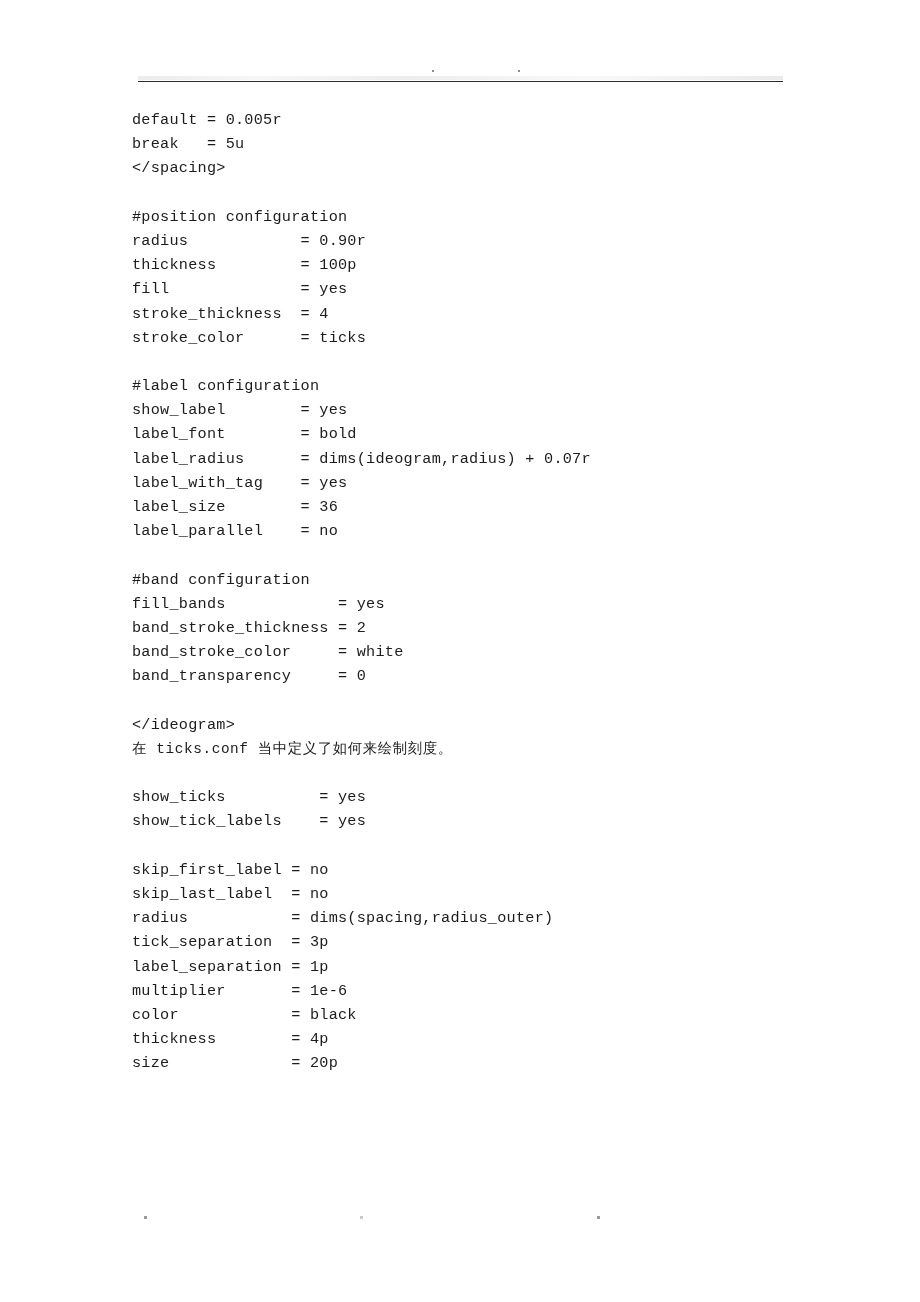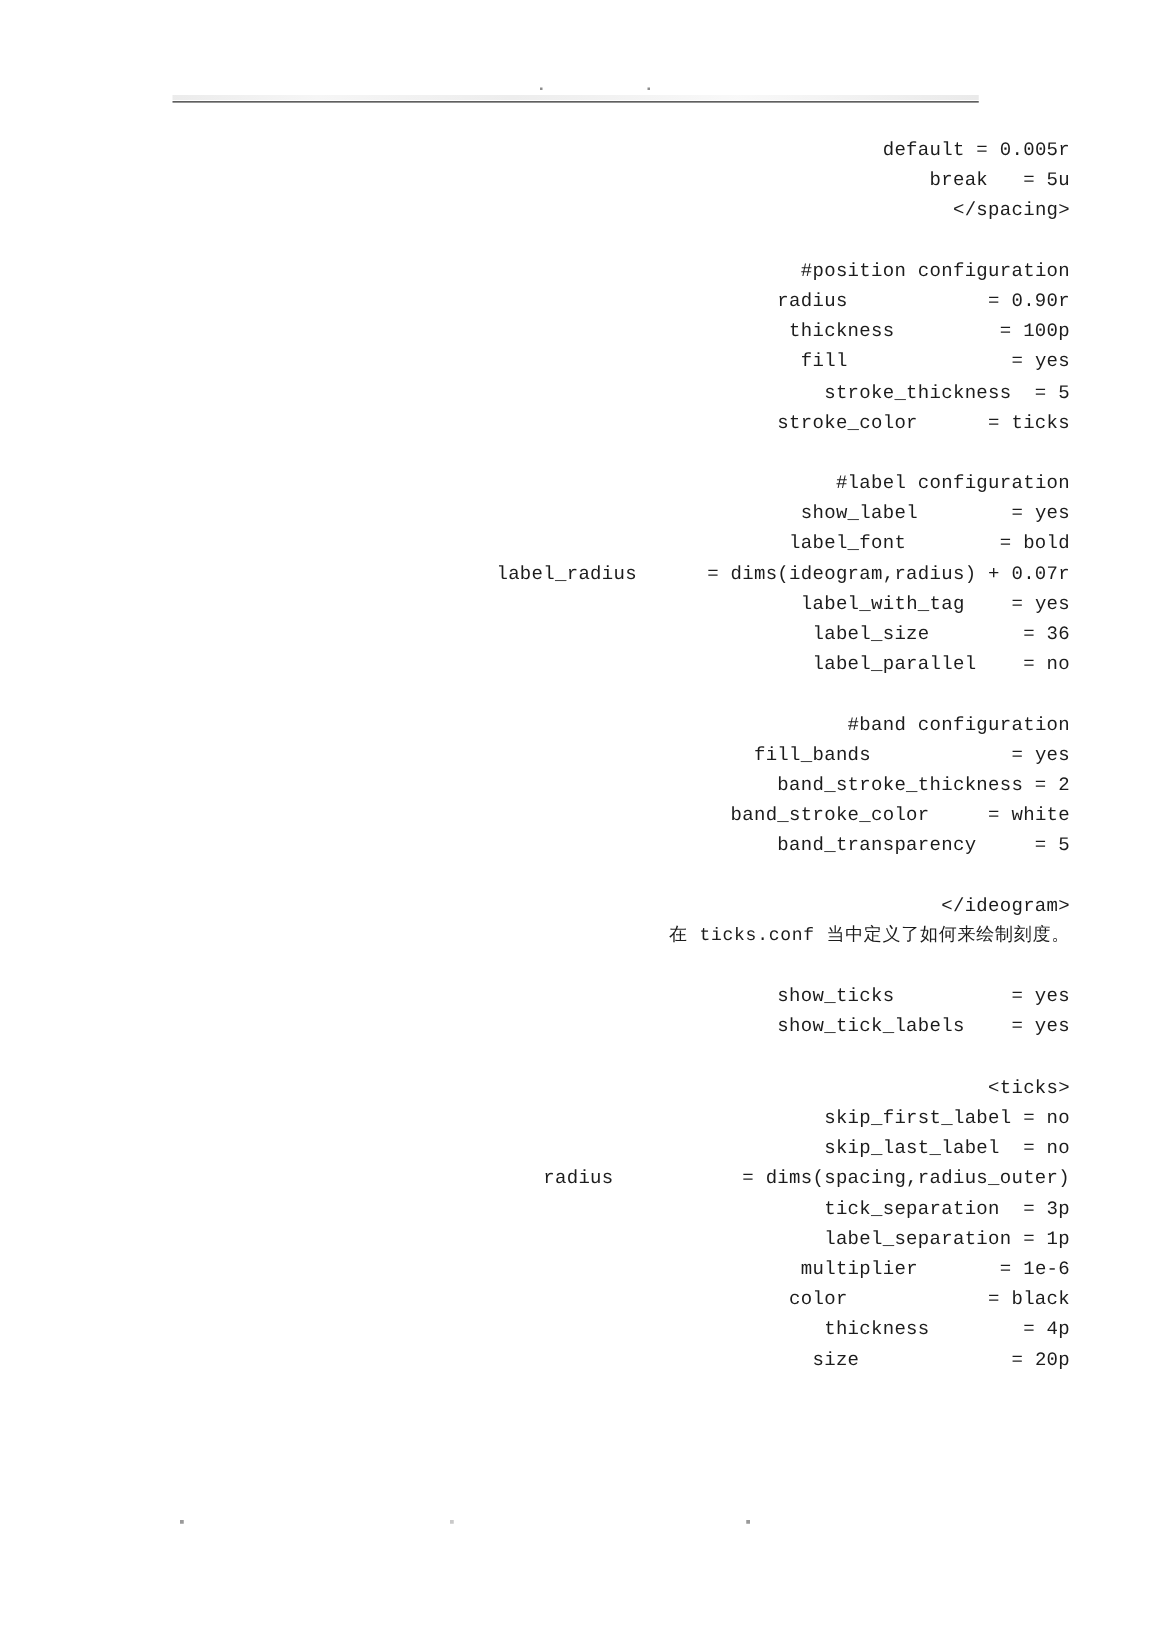--- a/index.html
+++ b/index.html
@@ -57,24 +57,23 @@
         rgba(190,190,190,0.30) 0%,
         rgba(205,205,205,0.18) 18%,
         rgba(190,190,190,0.28) 42%,
         rgba(210,210,210,0.14) 70%,
         rgba(185,185,185,0.30) 100%);
   }
 
   
   .content {
     position: absolute;
-    left: 156px;
+    left: 132px;
     top: 108px;
     width: 700px;
-    text-align: right;
   }
 
   .line {
     font-size: 15.2px;
     line-height: 24.2px;
     height: 24.2px;
     white-space: pre;
     letter-spacing: 0.25px;
     color: #1c1c1c;
   }
@@ -122,44 +121,43 @@
 
   <div class="content">
       <div class="line">default = 0.005r</div>
       <div class="line">break   = 5u</div>
       <div class="line">&lt;/spacing&gt;</div>
       <div class="line blank"></div>
       <div class="line">#position configuration</div>
       <div class="line">radius            = 0.90r</div>
       <div class="line">thickness         = 100p</div>
       <div class="line">fill              = yes</div>
-      <div class="line">stroke_thickness  = 5</div>
+      <div class="line">stroke_thickness  = 4</div>
       <div class="line">stroke_color      = ticks</div>
       <div class="line blank"></div>
       <div class="line">#label configuration</div>
       <div class="line">show_label        = yes</div>
       <div class="line">label_font        = bold</div>
       <div class="line">label_radius      = dims(ideogram,radius) + 0.07r</div>
       <div class="line">label_with_tag    = yes</div>
       <div class="line">label_size        = 36</div>
       <div class="line">label_parallel    = no</div>
       <div class="line blank"></div>
       <div class="line">#band configuration</div>
       <div class="line">fill_bands            = yes</div>
       <div class="line">band_stroke_thickness = 2</div>
       <div class="line">band_stroke_color     = white</div>
-      <div class="line">band_transparency     = 5</div>
+      <div class="line">band_transparency     = 0</div>
       <div class="line blank"></div>
       <div class="line">&lt;/ideogram&gt;</div>
       <div class="line cjk">在 ticks.conf 当中定义了如何来绘制刻度。</div>
       <div class="line blank"></div>
       <div class="line">show_ticks          = yes</div>
       <div class="line">show_tick_labels    = yes</div>
       <div class="line blank"></div>
-      <div class="line">&lt;ticks&gt;</div>
       <div class="line">skip_first_label = no</div>
       <div class="line">skip_last_label  = no</div>
       <div class="line">radius           = dims(spacing,radius_outer)</div>
       <div class="line">tick_separation  = 3p</div>
       <div class="line">label_separation = 1p</div>
       <div class="line">multiplier       = 1e-6</div>
       <div class="line">color            = black</div>
       <div class="line">thickness        = 4p</div>
       <div class="line">size             = 20p</div>
     </div>

